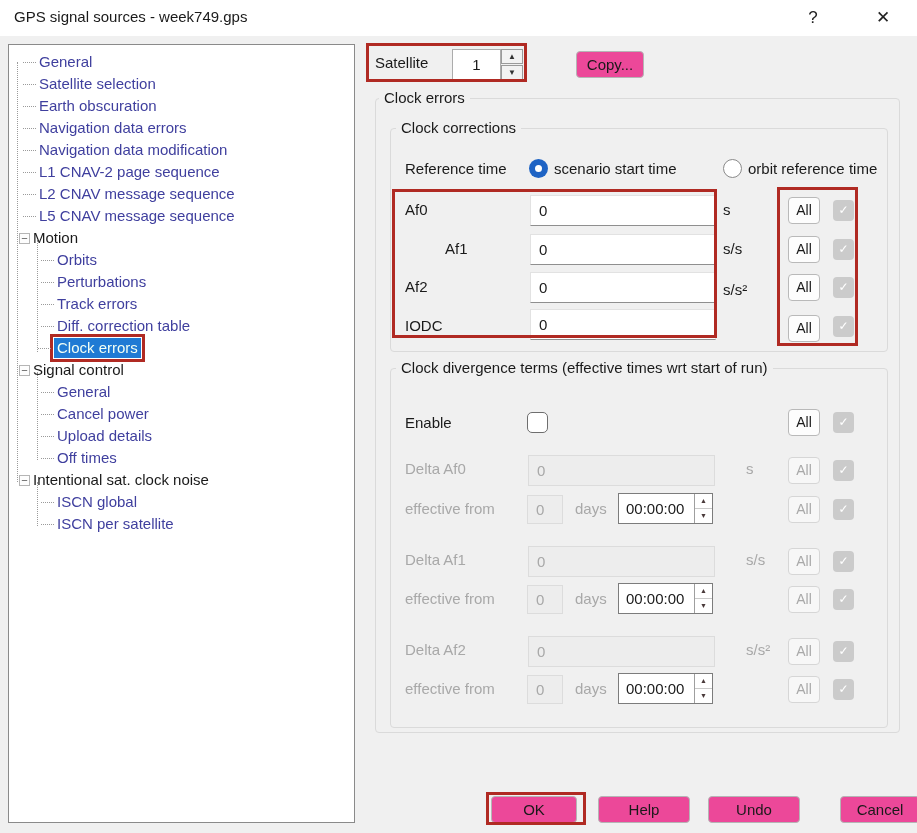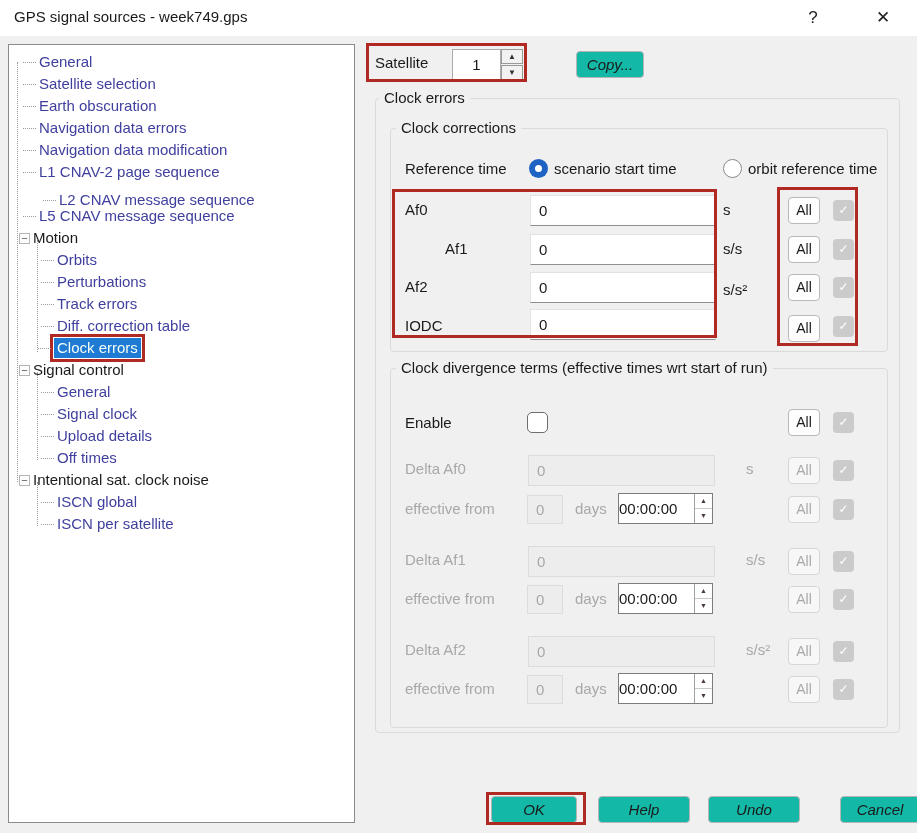--- a/index.html
+++ b/index.html
@@ -37,26 +37,26 @@
   .echk{position:absolute;width:21px;height:21px;background:#ffffff;border:1px solid #6e6e6e;border-radius:5px;}
   
   .radio{position:absolute;width:19px;height:19px;border-radius:50%;}
   .radio.on{background:var(--radio);}
   .radio.on::after{content:"";position:absolute;left:6px;top:6px;width:7px;height:7px;border-radius:50%;background:#fff;}
   .radio.off{background:#fff;border:1px solid #8a8a8a;}
   
   .spinfield{position:absolute;background:#fff;border:1px solid #acacac;font-size:15px;color:#1a1a1a;text-align:center;}
   .spinbtn{position:absolute;width:22px;height:15px;background:#f2f2f2;border:1px solid #9a9a9a;font-size:8px;line-height:13px;text-align:center;color:#333;}
   .timespin{position:absolute;width:95px;height:31px;background:#fff;border:1px solid #7c7c7c;display:flex;}
-  .timespin .tval{flex:1;font-size:15px;color:#1a1a1a;line-height:29px;}
+  .timespin .tval{flex:1;font-size:15px;color:#1a1a1a;line-height:29px;padding-left:7px;}
   .timespin .tarrows{width:18px;border-left:1px solid #9f9f9f;display:flex;flex-direction:column;}
   .timespin .tarrows span{flex:1;font-size:7px;text-align:center;color:#4a3a3a;line-height:14px;}
   .timespin .tarrows span:first-child{border-bottom:1px solid #c9c9c9;}
   
-  .btn{position:absolute;height:27px;background:#14b8a6;border:1px solid #b5b5b5;border-radius:4px;font-size:15px;color:#1a1a1a;text-align:center;line-height:25px;cursor:default;font-style:italic;}
+  .btn{position:absolute;height:27px;background:#ec4899;border:1px solid #b5b5b5;border-radius:4px;font-size:15px;color:#1a1a1a;text-align:center;line-height:25px;cursor:default;}
   
   .ann{position:absolute;border:3px solid var(--ann);pointer-events:none;z-index:50;}
 </style>
 </head>
 <body>
 
 <div class="titlebar">
   <span class="title">GPS signal sources - week749.gps</span>
   <span class="cap" style="left:796px;">?</span>
   <span class="cap" style="left:866px;">✕</span>
@@ -67,35 +67,35 @@
   <div class="vguide" style="left:28px;top:195px;height:112px;"></div>
   <div class="vguide" style="left:28px;top:327px;height:88px;"></div>
   <div class="vguide" style="left:28px;top:437px;height:44px;"></div>
 
   <div class="titem lvl1" style="top:7px;">General</div>
   <div class="titem lvl1" style="top:29px;">Satellite selection</div>
   <div class="titem lvl1" style="top:51px;">Earth obscuration</div>
   <div class="titem lvl1" style="top:73px;">Navigation data errors</div>
   <div class="titem lvl1" style="top:95px;">Navigation data modification</div>
   <div class="titem lvl1" style="top:117px;">L1 CNAV-2 page sequence</div>
-  <div class="titem lvl1" style="top:145px;margin-left:20px;">L2 CNAV message sequence</div>
+  <div class="titem lvl1" style="top:139px;">L2 CNAV message sequence</div>
   <div class="titem lvl1" style="top:161px;">L5 CNAV message sequence</div>
 
   <div class="ebox" style="top:188px;">−</div>
   <div class="titem parent" style="top:183px;">Motion</div>
   <div class="titem lvl2" style="top:205px;">Orbits</div>
   <div class="titem lvl2" style="top:227px;">Perturbations</div>
   <div class="titem lvl2" style="top:249px;">Track errors</div>
   <div class="titem lvl2" style="top:271px;">Diff. correction table</div>
   <div class="titem lvl2 sel" style="top:293px;">Clock errors</div>
 
   <div class="ebox" style="top:320px;">−</div>
   <div class="titem parent" style="top:315px;">Signal control</div>
   <div class="titem lvl2" style="top:337px;">General</div>
-  <div class="titem lvl2" style="top:359px;">Signal clock</div>
+  <div class="titem lvl2" style="top:359px;">Cancel power</div>
   <div class="titem lvl2" style="top:381px;">Upload details</div>
   <div class="titem lvl2" style="top:403px;">Off times</div>
 
   <div class="ebox" style="top:430px;">−</div>
   <div class="titem parent" style="top:425px;">Intentional sat. clock noise</div>
   <div class="titem lvl2" style="top:447px;">ISCN global</div>
   <div class="titem lvl2" style="top:469px;">ISCN per satellite</div>
 </div>
 
 <div class="lbl" style="left:375px;top:54px;">Satellite</div>

